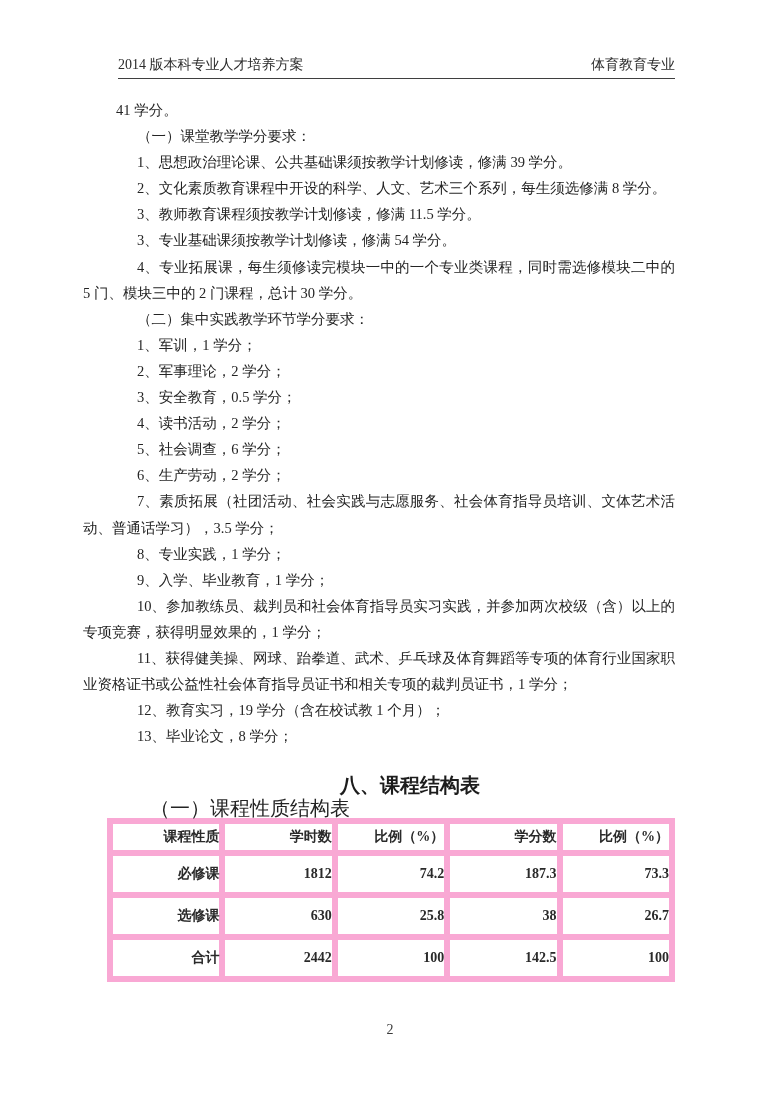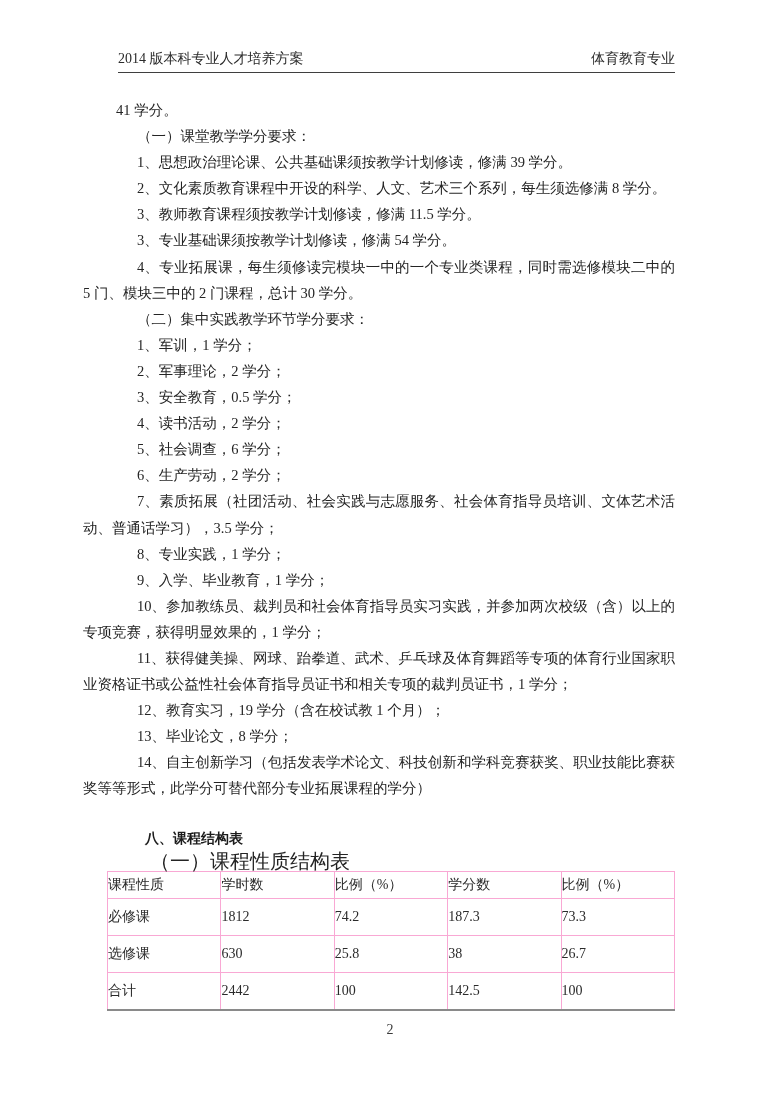--- a/index.html
+++ b/index.html
@@ -7,65 +7,65 @@
     position:relative;
     width:780px;height:1103px;
     background:#ffffff;
     font-family:"Liberation Serif","DejaVu Serif",serif;
     color:#262626;
     overflow:hidden;
   }
   
   .header{
     position:absolute;
-    left:118px;width:557px;top:50px;
+    left:118px;width:557px;top:56px;
     display:flex;justify-content:space-between;align-items:flex-end;
     font-size:14px;line-height:18px;
     padding-bottom:4px;
     border-bottom:1px solid #3f3f3f;
     color:#2b2b2b;
   }
   
   .content{
     position:absolute;
     left:83px;width:592px;top:97px;
     font-size:14.5px;
     line-height:26.1px;
     text-align:justify;
     color:#242424;
   }
   .content p{margin:0;padding:0;text-indent:54px;}
   .content p.cont41{text-indent:33px;}
   .sec-heading{
     margin:24px 0 0 0;padding:0;
-    font-size:14px;font-weight:bold;
+    font-size:20px;font-weight:bold;
     line-height:25px;
     text-indent:62px;
     color:#1c1c1c;
-    text-align:left;
+    text-align:center;
   }
   .table-caption{
     margin:0;padding:0;
     font-size:20px;line-height:20px;
     text-indent:67px !important;
     text-align:left;
   }
   table.structure{
     border-collapse:collapse;
     table-layout:fixed;
     margin-left:24px;
     width:568px;
     font-size:14px;
     color:#2a2a2a;
   }
   table.structure th, table.structure td{
-    border:1px solid #f9a8d4;
-    text-align:left;
+    border:6px solid #f9a8d4;
+    text-align:right;
     vertical-align:middle;
-    font-weight:normal;
+    font-weight:bold;
     padding:0;
   }
   table.structure thead th{height:25px;}
   table.structure tbody td{height:36px;}
   table.structure{border-bottom:2px solid #8a8a8a;}
   .pagenum{
     position:absolute;
     top:1022px;left:0;width:780px;
     text-align:center;
     font-size:14px;color:#3a3a3a;
@@ -96,21 +96,20 @@
     <p>4、读书活动，2 学分；</p>
     <p>5、社会调查，6 学分；</p>
     <p>6、生产劳动，2 学分；</p>
     <p>7、素质拓展（社团活动、社会实践与志愿服务、社会体育指导员培训、文体艺术活动、普通话学习），3.5 学分；</p>
     <p>8、专业实践，1 学分；</p>
     <p>9、入学、毕业教育，1 学分；</p>
     <p>10、参加教练员、裁判员和社会体育指导员实习实践，并参加两次校级（含）以上的专项竞赛，获得明显效果的，1 学分；</p>
     <p>11、获得健美操、网球、跆拳道、武术、乒乓球及体育舞蹈等专项的体育行业国家职业资格证书或公益性社会体育指导员证书和相关专项的裁判员证书，1 学分；</p>
     <p>12、教育实习，19 学分（含在校试教 1 个月）；</p>
     <p>13、毕业论文，8 学分；</p>
-    <p>14、自主创新学习（包括发表学术论文、科技创新和学科竞赛获奖、职业技能比赛获奖等等形式，此学分可替代部分专业拓展课程的学分）</p>
 
     <h2 class="sec-heading">八、课程结构表</h2>
     <p class="table-caption">（一）课程性质结构表</p>
 
     <table class="structure">
       <thead>
         <tr>
           <th>课程性质</th>
           <th>学时数</th>
           <th>比例（%）</th>

